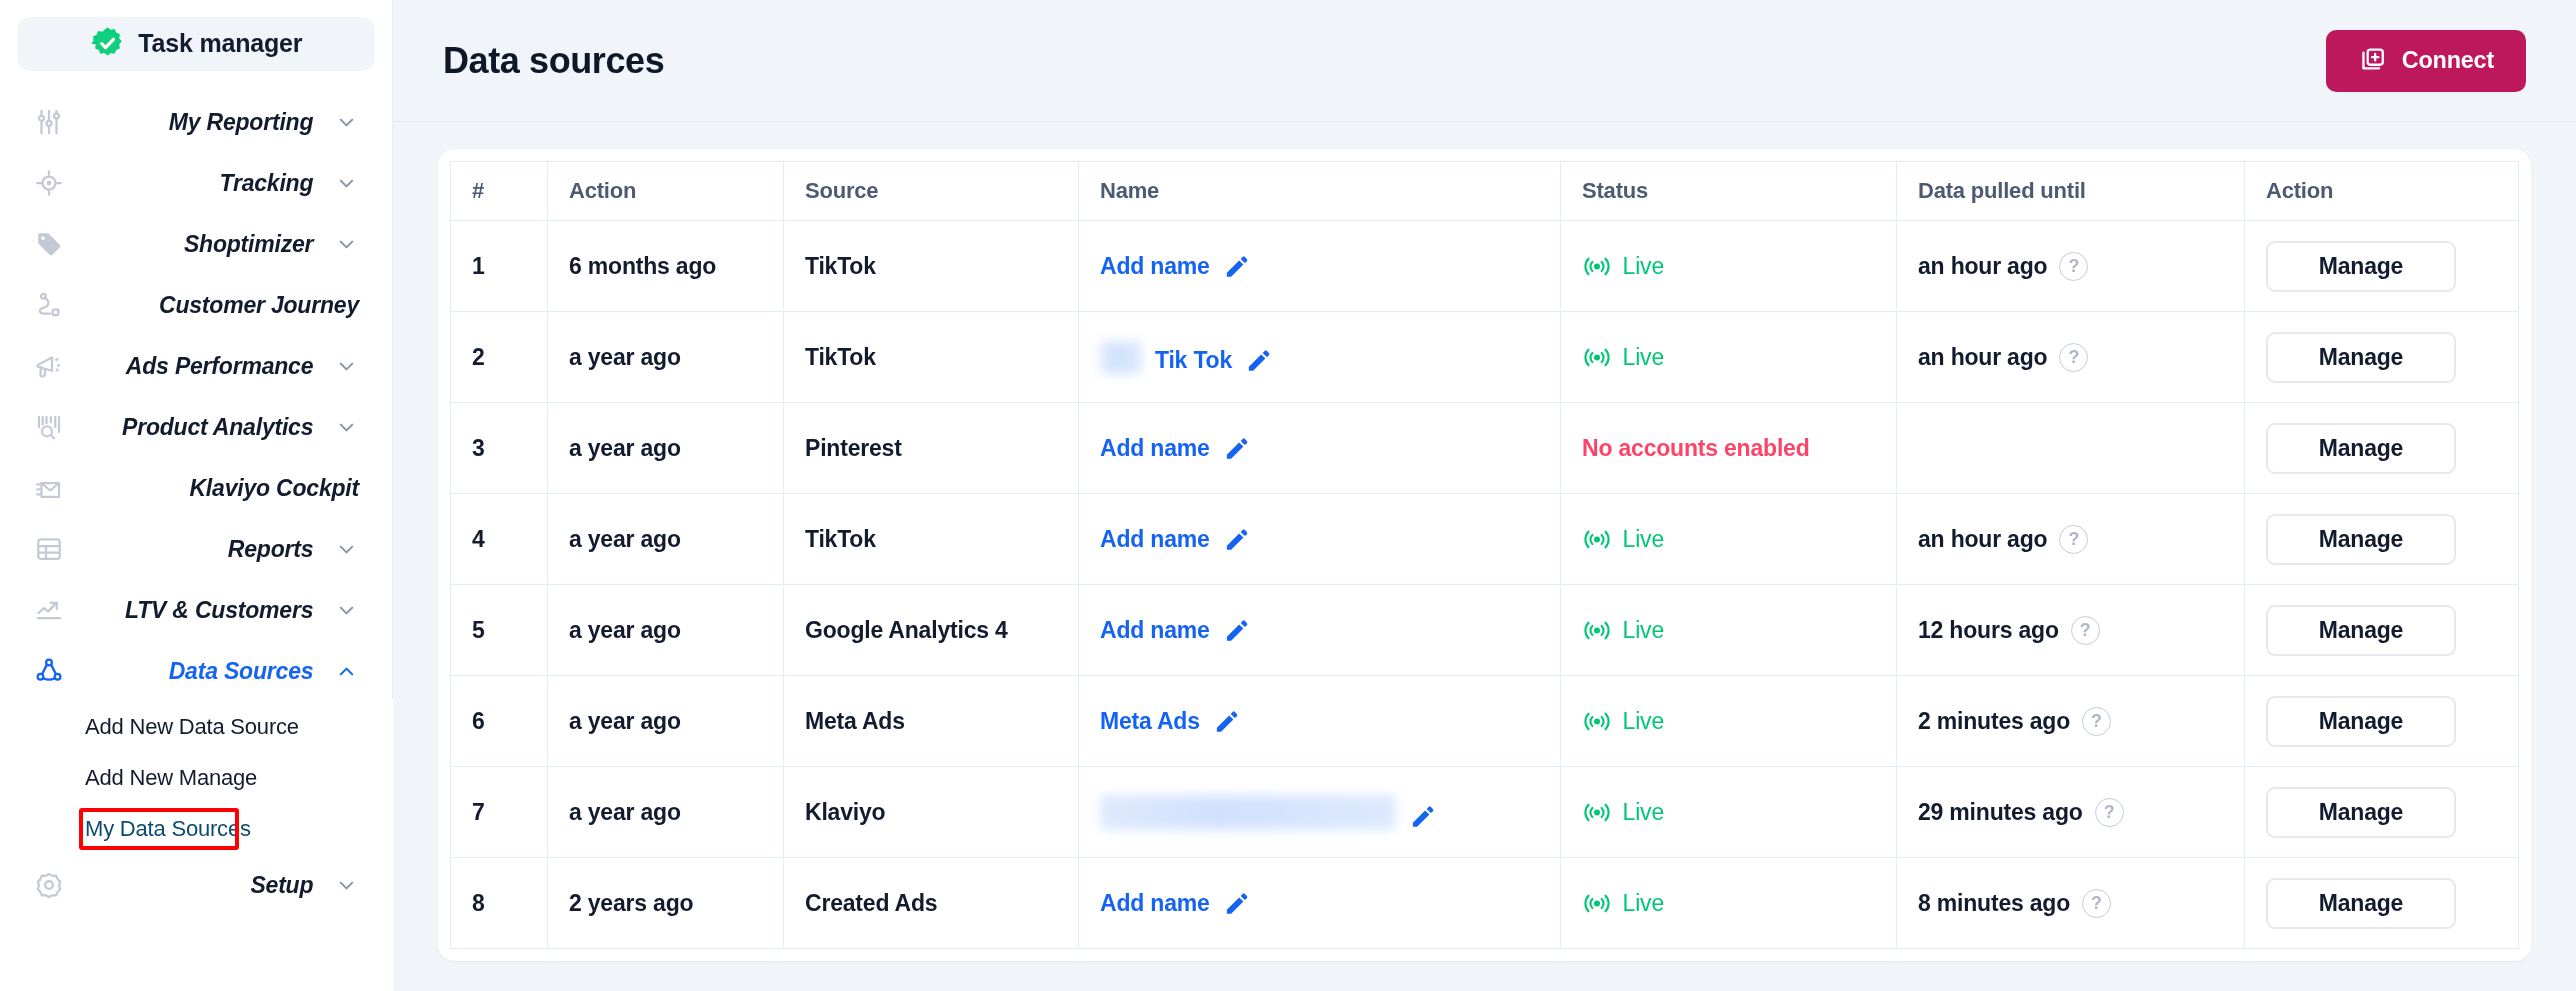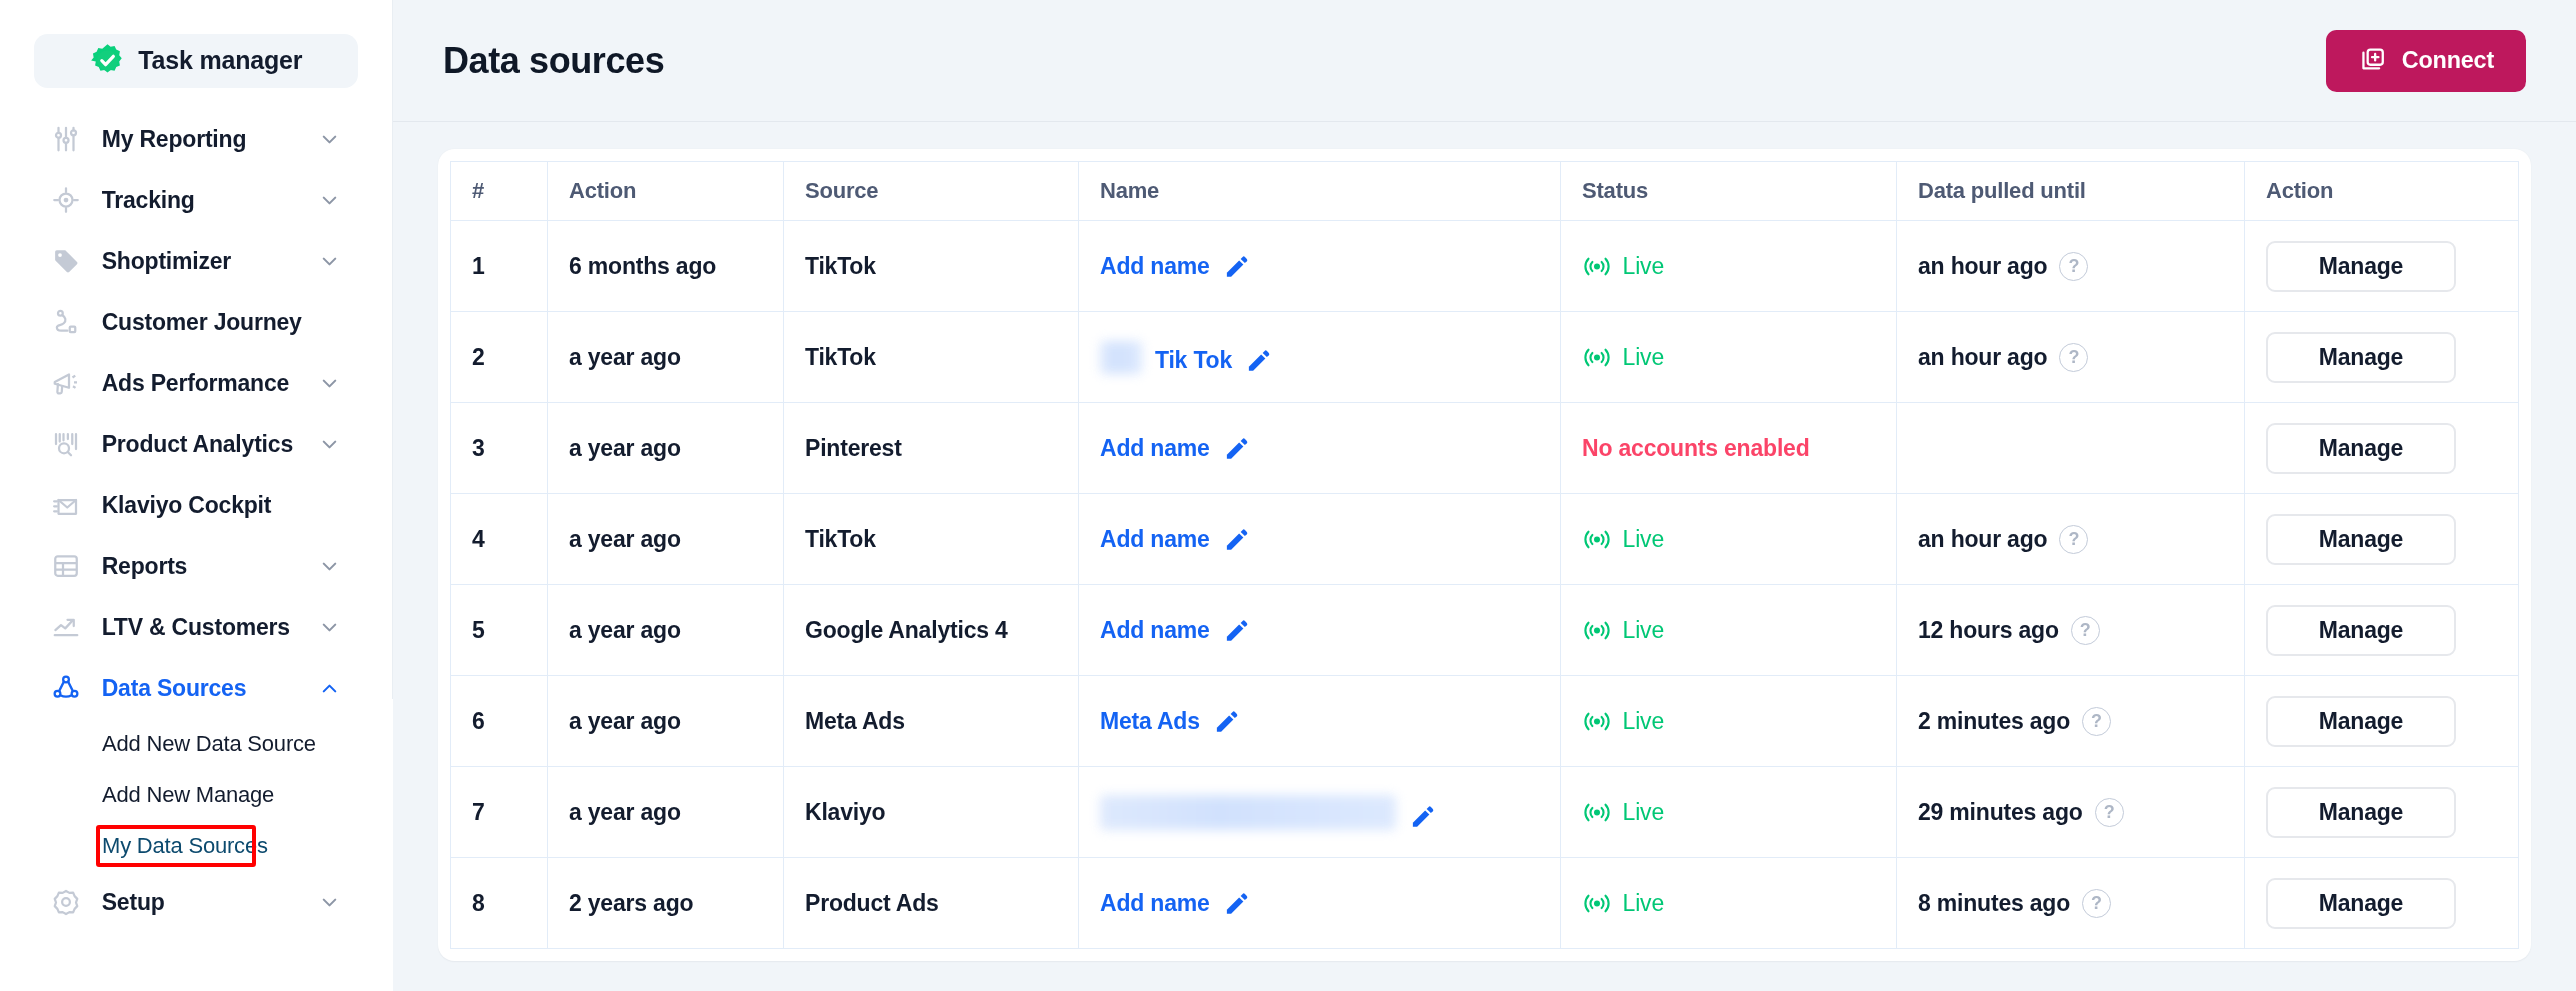--- a/index.html
+++ b/index.html
@@ -10,22 +10,23 @@
     overflow: hidden;
   }
   #app { display: flex; width: 2576px; height: 992px; }
 
   
   #sidebar {
     width: 393px; height: 699px;
     background: #ffffff;
     flex: 0 0 393px;
     position: relative;
-    padding: 17px;
+    padding: 0;
     border-right: 0.8px solid #e9eef3;
+    text-align: right;
   }
   .brand-pill {
     margin: 16.6px 16.6px 0 16.6px;
     height: 54px;
     background: #f1f5f9;
     border-radius: 13.6px;
     display: flex; align-items: center; justify-content: center;
     gap: 13.6px;
   }
   .brand-badge { width: 35px; height: 35px; flex: 0 0 35px; position: relative; }
@@ -33,20 +34,21 @@
     font-size: 25px; font-weight: 700; color: #131c2e; letter-spacing: -0.2px;
   }
 
   .nav { margin-top: 21px; }
   .nav-item {
     height: 61px;
     display: flex; align-items: center;
     padding: 0 33px 0 33px;
     gap: 19.7px;
     cursor: pointer;
+    font-style: italic;
   }
   .nav-icon { width: 32px; height: 32px; flex: 0 0 32px; display:flex; align-items:center; justify-content:center; }
   .nav-label {
     flex: 1 1 auto;
     font-size: 23px; font-weight: 700; color: #131c2e; letter-spacing: -0.2px;
     white-space: nowrap;
   }
   .nav-item.active .nav-label { color: #1463f3; }
   .chev { width: 26px; height: 26px; flex: 0 0 26px; display:flex; align-items:center; justify-content:center; }
 
@@ -645,21 +647,21 @@
                   <div class="pull-cell">
                     <span class="cell-txt">29 minutes ago</span>
                     <span class="q-mark">?</span>
                   </div>
                 </td>
                 <td><button class="manage-btn">Manage</button></td>
               </tr>
               <tr>
                 <td><span class="cell-num">8</span></td>
                 <td><span class="cell-txt">2 years ago</span></td>
-                <td><span class="cell-txt">Product Ads</span></td>
+                <td><span class="cell-txt">Created Ads</span></td>
                 <td>
                   <div class="name-cell">
                     <span class="name-link">Add name</span>
                     <span class="pencil">
                       <svg width="26" height="26" viewBox="0 0 24 24" fill="#1463f3">
                         <path d="M3.6 17.2 14.9 5.9l3.9 3.9L7.5 21.1H3.6z"></path>
                         <path d="M16.3 4.5 18.1 2.7a1.5 1.5 0 012.1 0l1.8 1.8a1.5 1.5 0 010 2.1l-1.8 1.8z"></path>
                       </svg>
                     </span>
                   </div>

